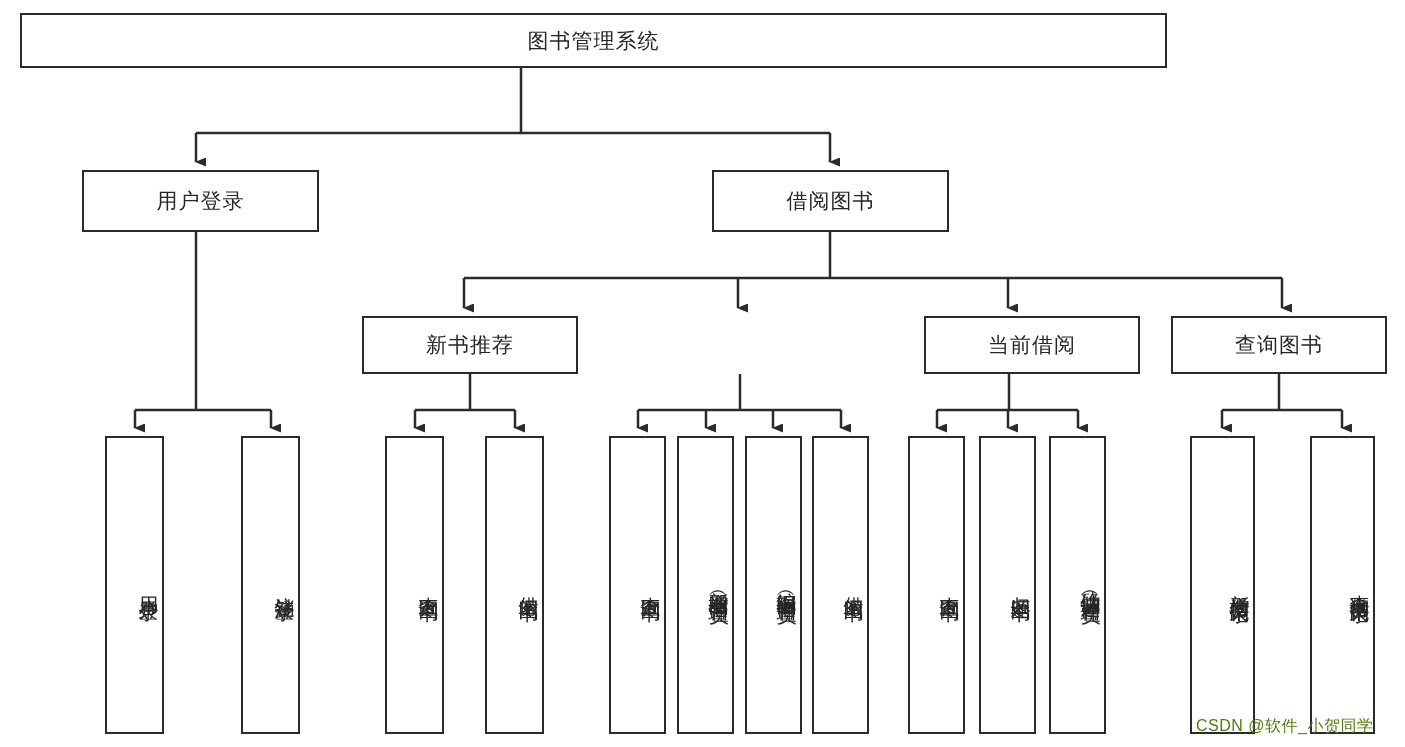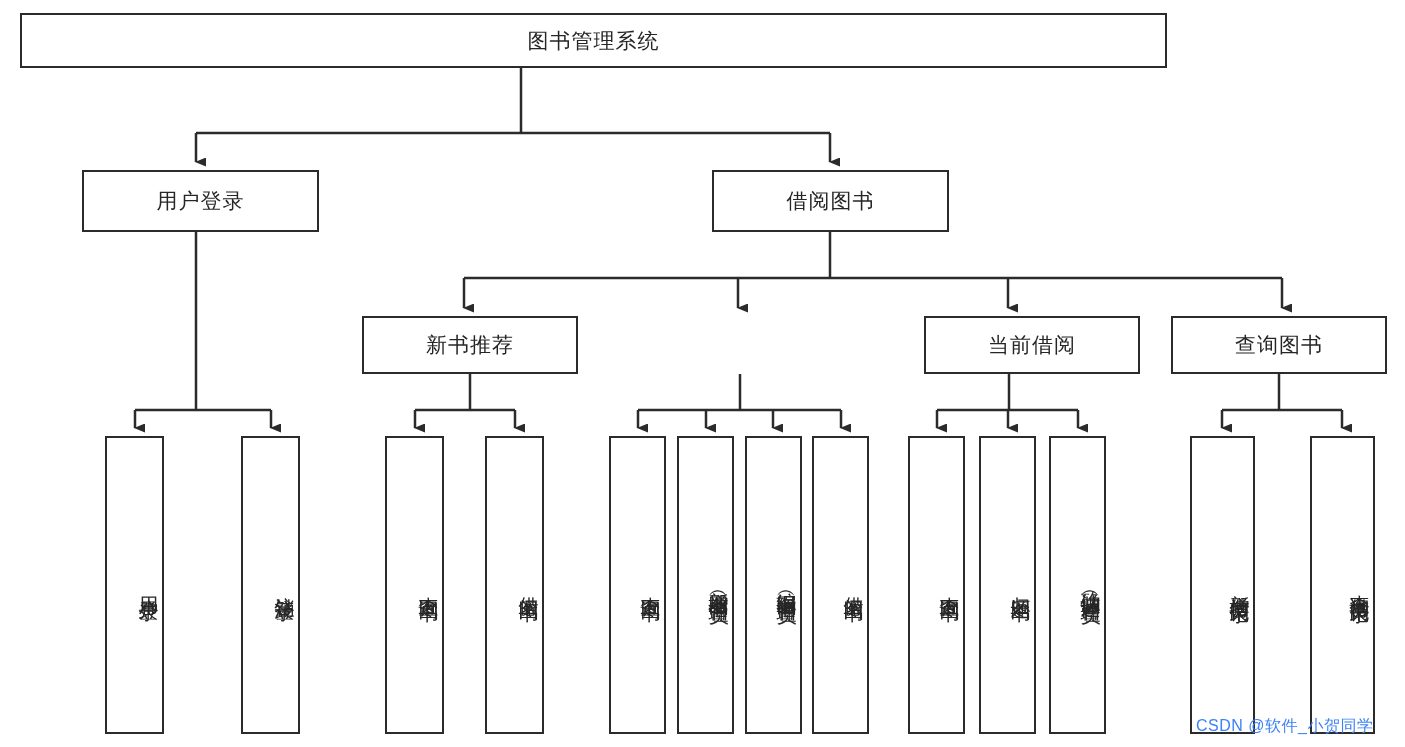--- a/index.html
+++ b/index.html
@@ -4,21 +4,21 @@
 <style>
   html,body{margin:0;padding:0;background:#ffffff;}
   body{font-family:"Liberation Sans","DejaVu Sans",sans-serif;}
   #canvas{position:relative;width:1405px;height:747px;background:#fff;overflow:hidden;}
   svg.wires{position:absolute;left:0;top:0;width:1405px;height:747px;}
   .node{position:absolute;box-sizing:border-box;border:2.5px solid #2b2b2b;background:#fff;
         display:flex;align-items:center;justify-content:center;color:#262626;}
   .node.h{font-size:21px;letter-spacing:1px;}
   .node.v{writing-mode:vertical-rl;text-orientation:upright;font-size:20px;line-height:1.32;
           letter-spacing:2px;padding:8px 0;align-items:flex-start;justify-content:center;}
-  .watermark{position:absolute;color:#3b82f6;font-size:16px;letter-spacing:.5px;white-space:nowrap;}
+  .watermark{position:absolute;color:#4d7c0f;font-size:16px;letter-spacing:.5px;white-space:nowrap;}
 </style>
 </head>
 <body>
 
 <div id="canvas">
 
   <svg class="wires" viewBox="0 0 1405 747" xmlns="http://www.w3.org/2000/svg">
     <defs>
       <marker id="ah" markerWidth="9" markerHeight="11" refX="4.5" refY="10" orient="auto" markerUnits="userSpaceOnUse">
         <path d="M0,0 L9,0 L4.5,11 Z" fill="#2b2b2b"></path>

